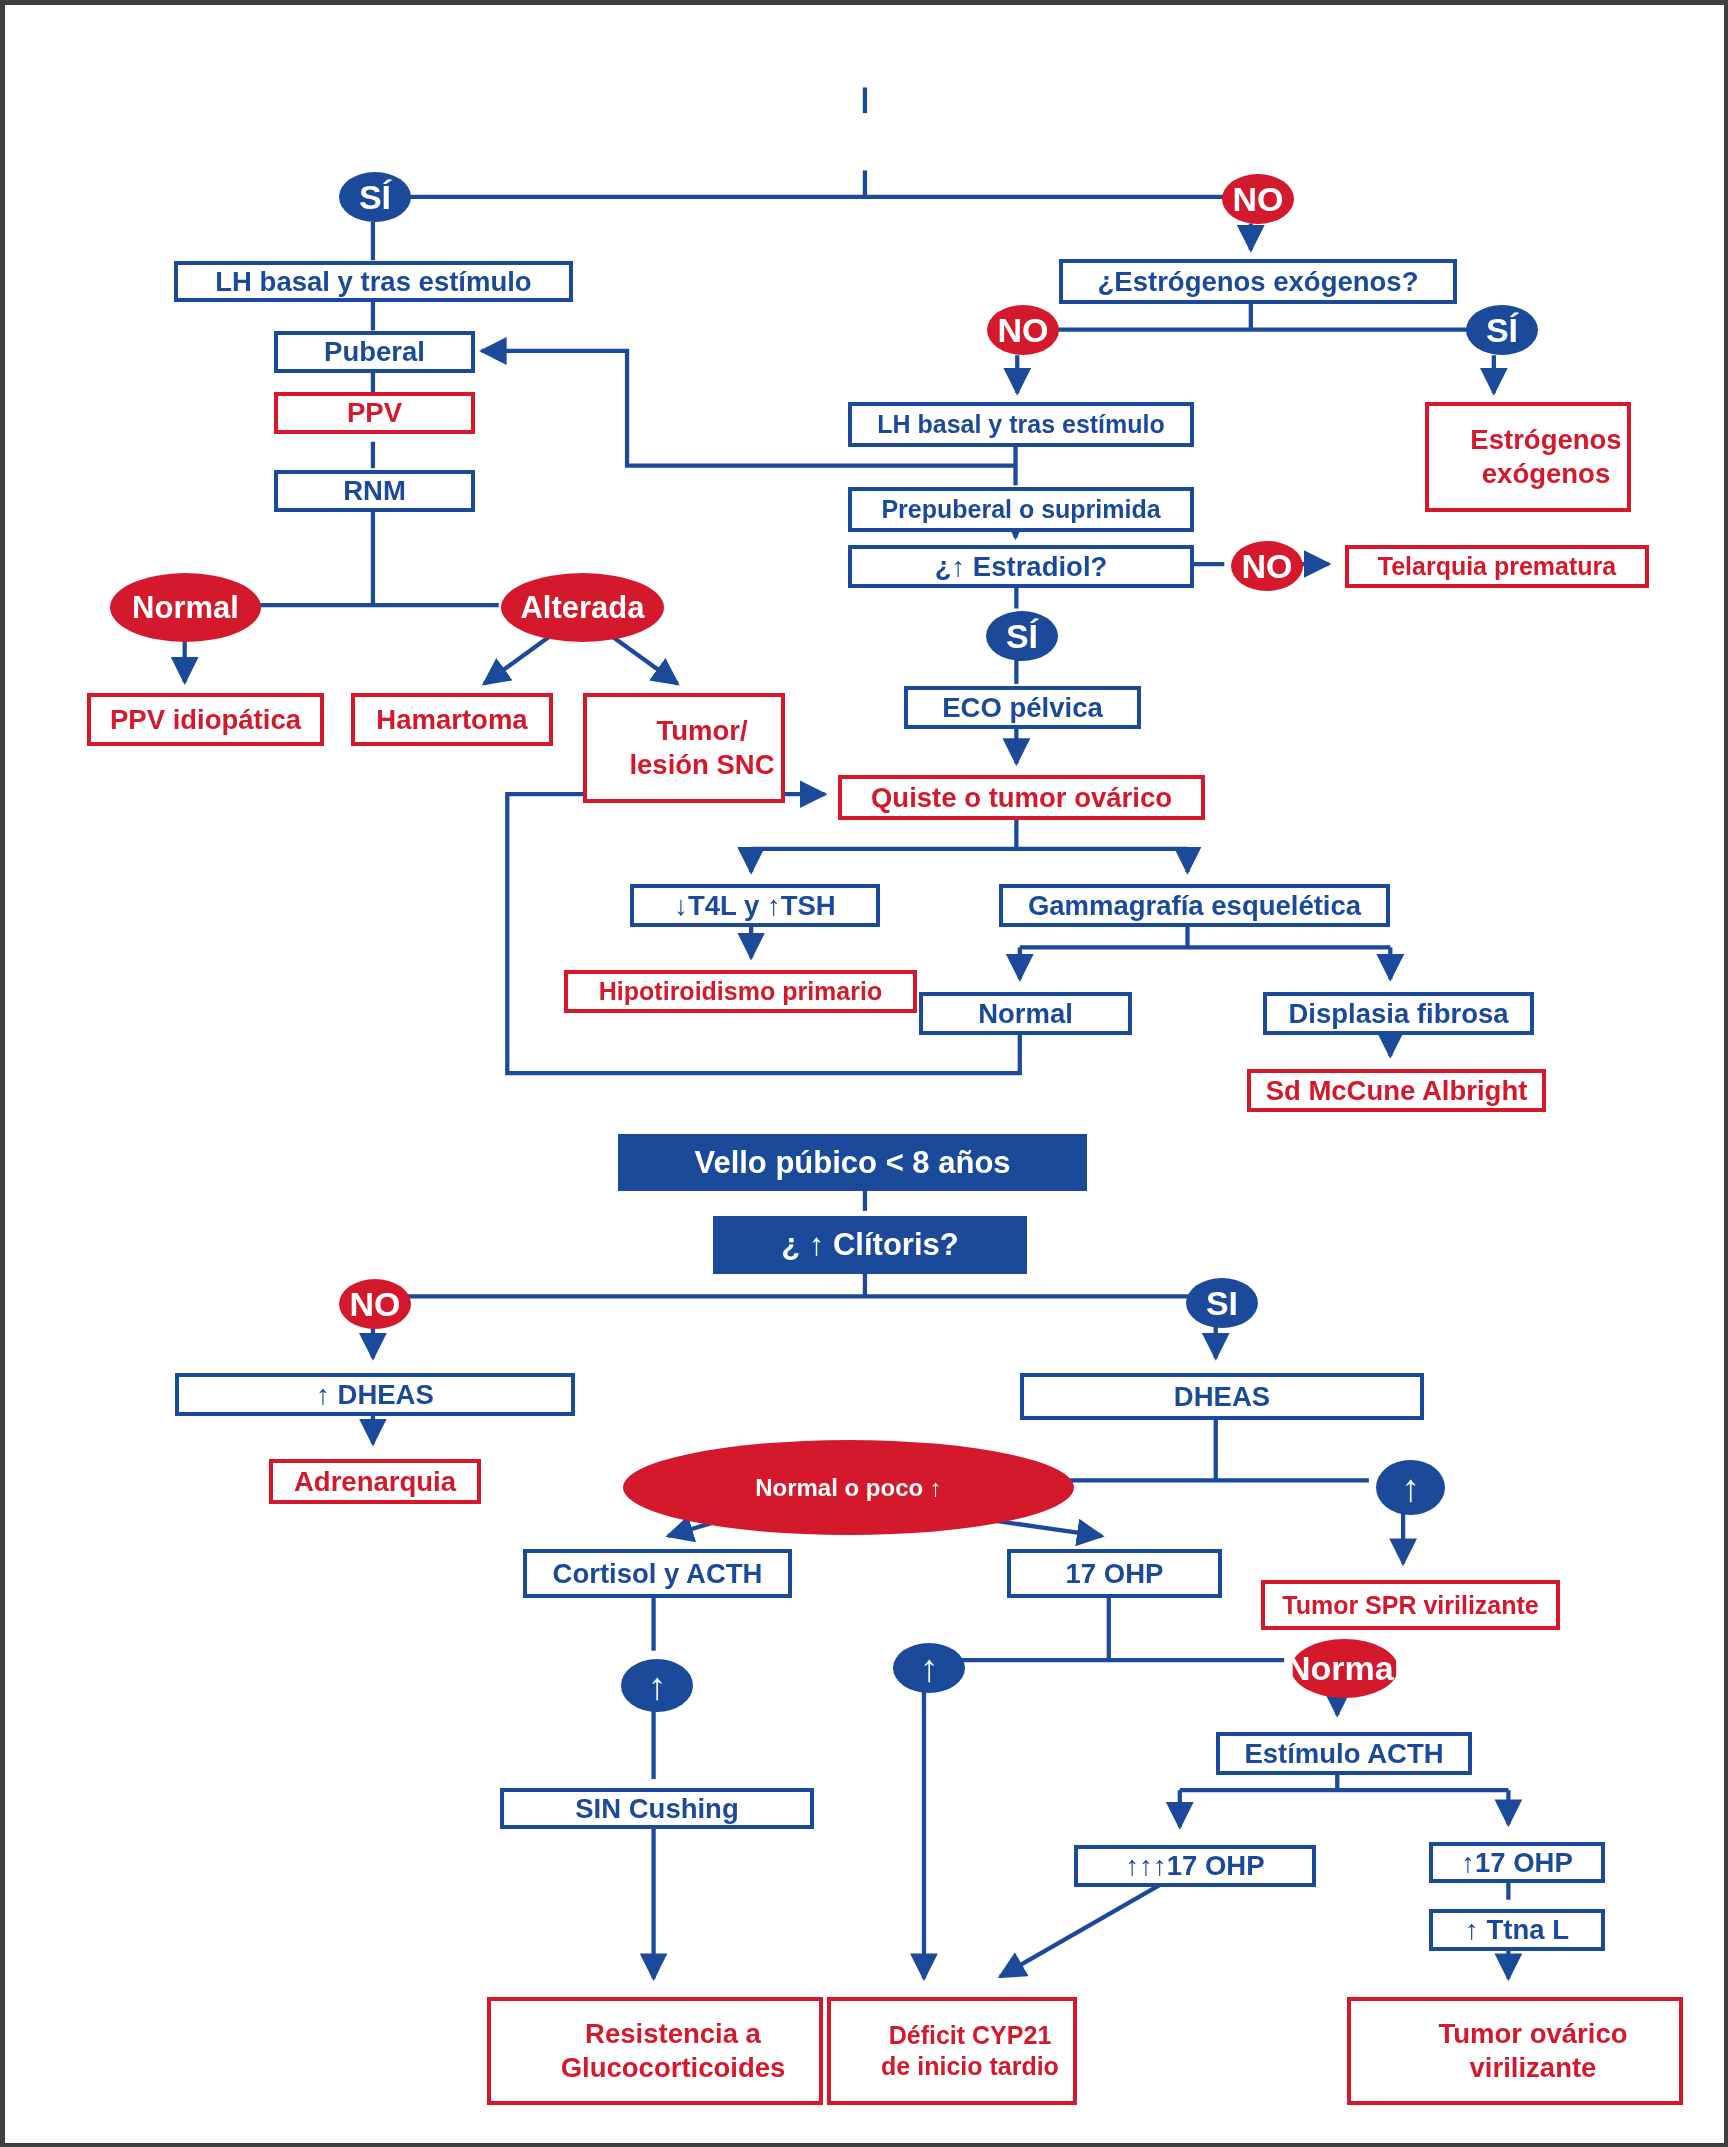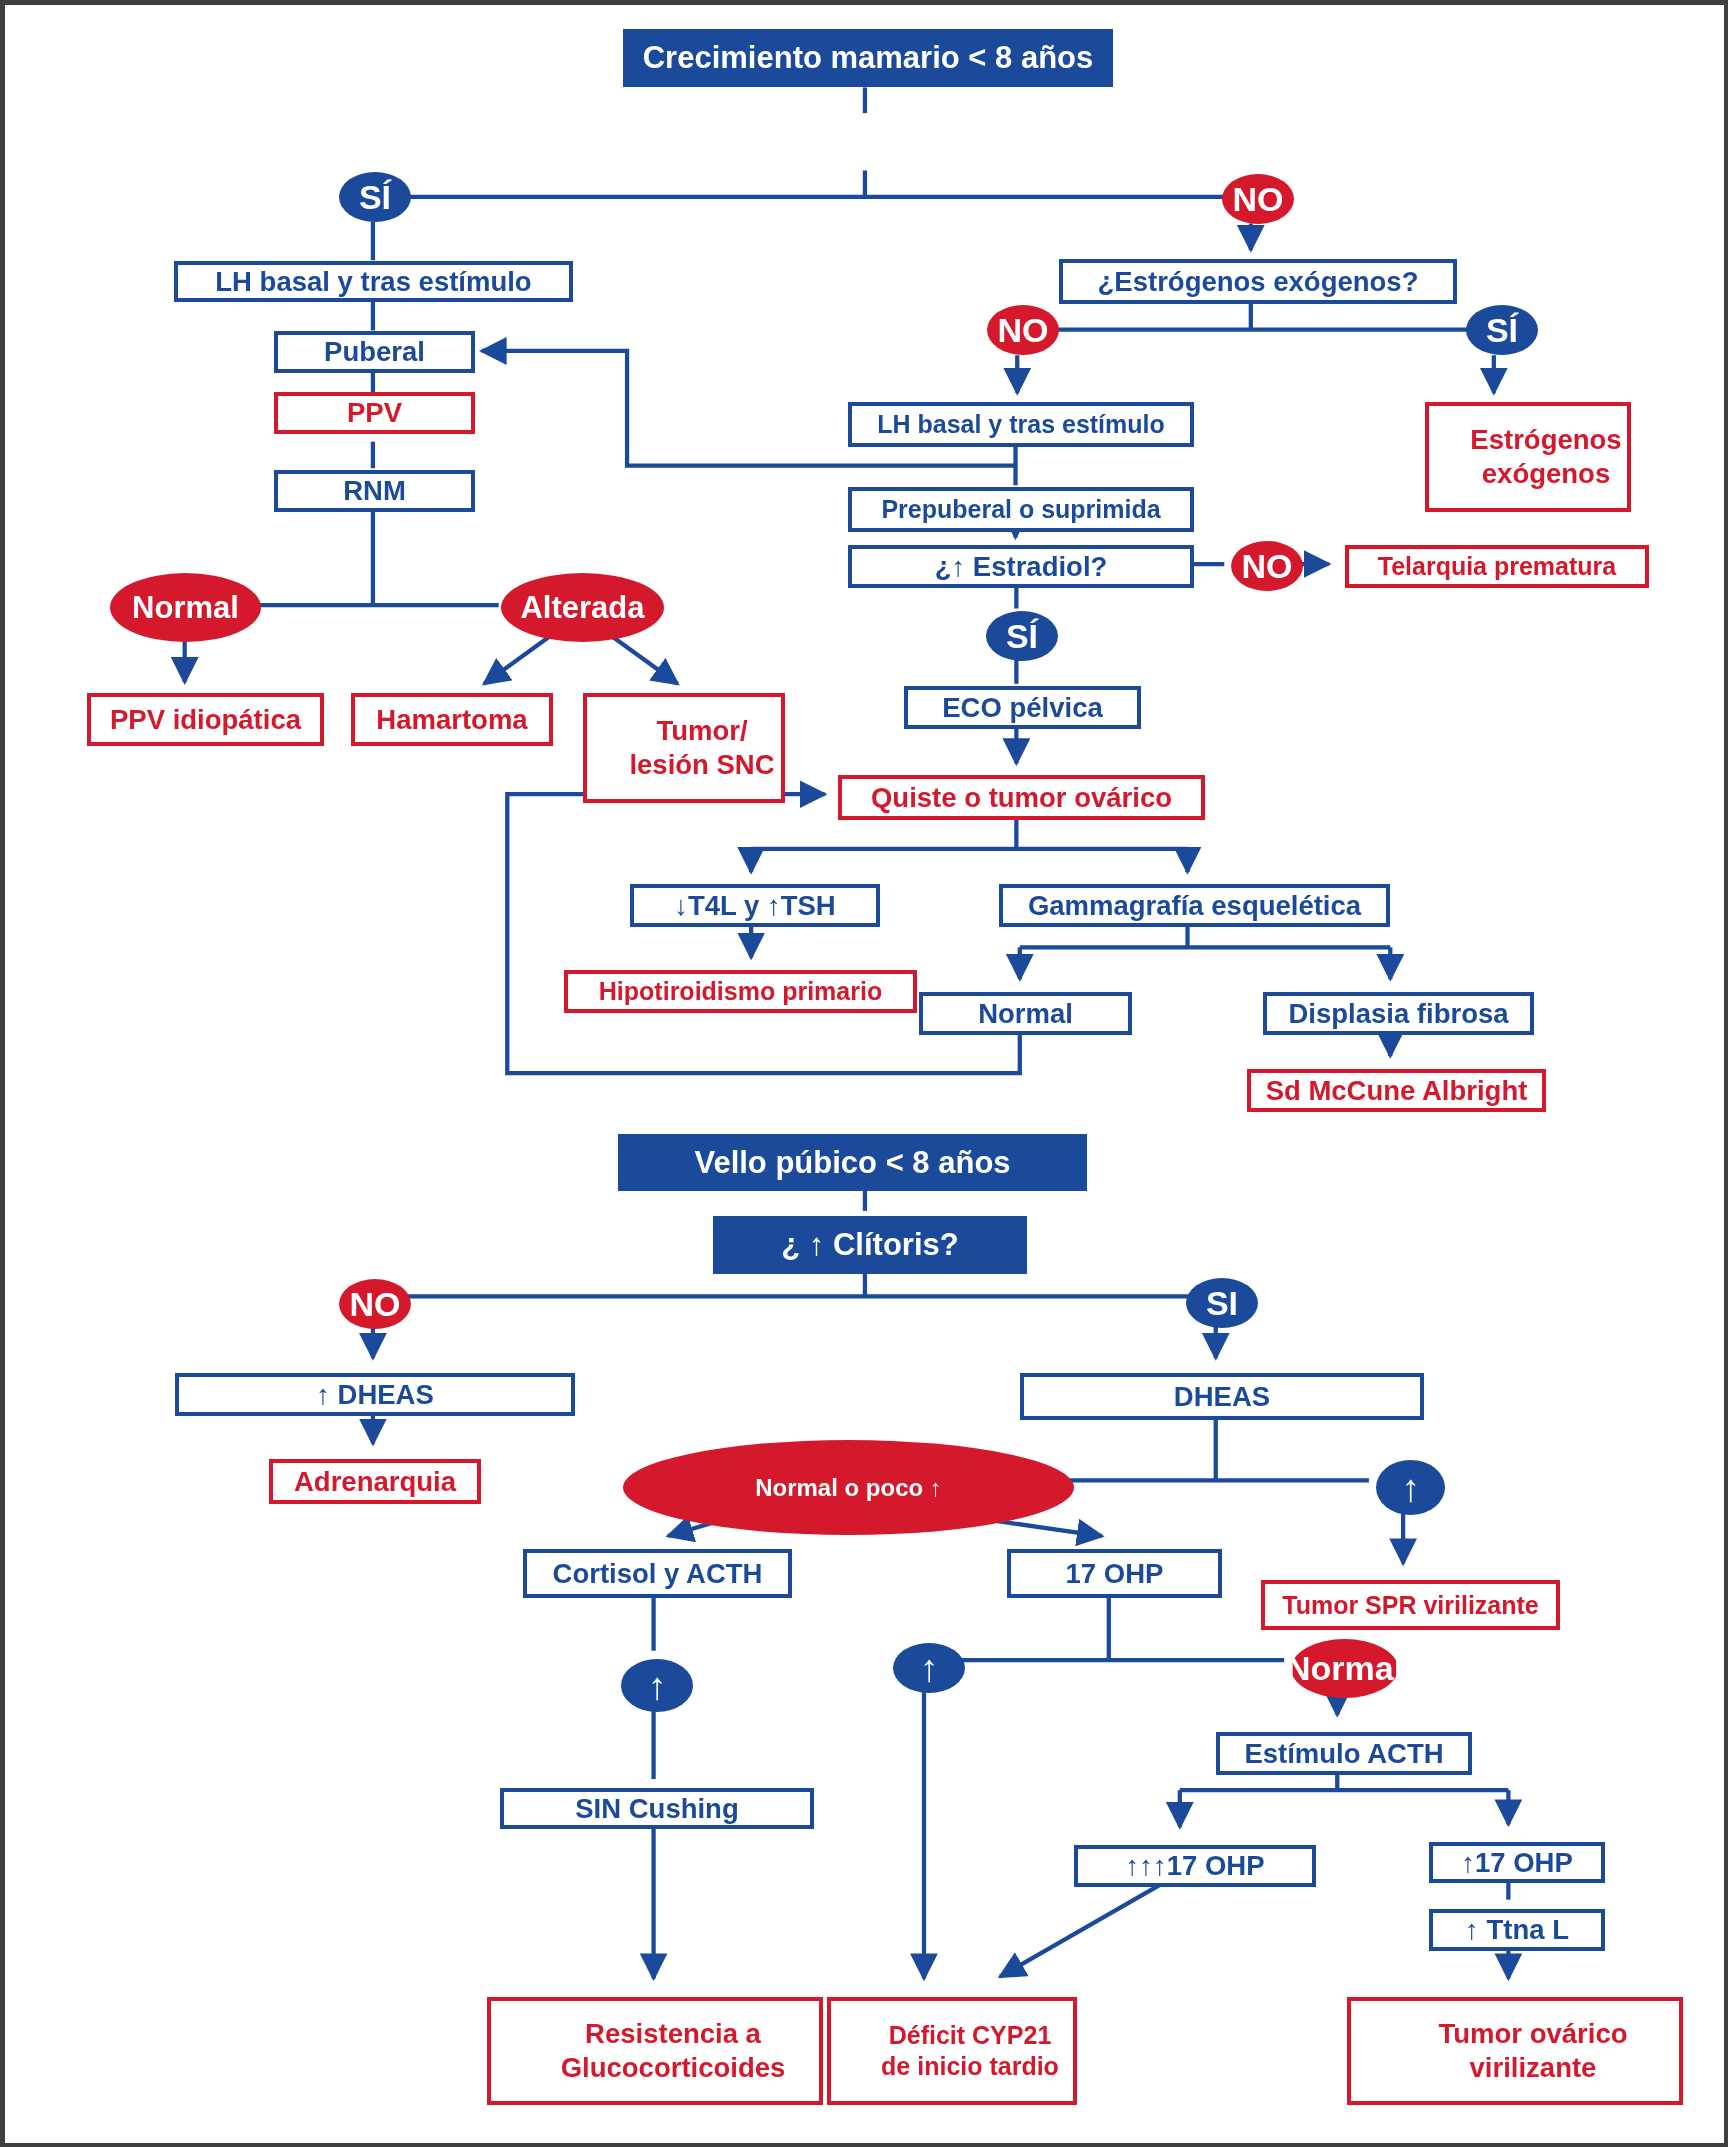--- a/index.html
+++ b/index.html
@@ -95,21 +95,20 @@
       <line x1="758" y1="2120" x2="758" y2="2305" marker-end="url(#ah)"></line>
       <line x1="1074" y1="1962" x2="1074" y2="2305" marker-end="url(#ah)"></line>
       <line x1="1557" y1="1967" x2="1557" y2="1997" marker-end="url(#ah)"></line>
       <line x1="1373" y1="2085" x2="1373" y2="2128" marker-end="url(#ah)"></line>
       <line x1="1757" y1="2085" x2="1757" y2="2125" marker-end="url(#ah)"></line>
       <line x1="1365" y1="2187" x2="1163" y2="2303" marker-end="url(#ah)"></line>
       <line x1="1757" y1="2262" x2="1757" y2="2305" marker-end="url(#ah)"></line>
     </g>
   </svg>
 
-  <div class="b fill" style="left:618px;top:24px;width:490px;height:58px">Crecimiento mamario &lt; 8 años</div>
 
   <div class="ell eblue" style="left:334px;top:167px;width:72px;height:50px">SÍ</div>
   <div class="ell ered" style="left:1217px;top:169px;width:72px;height:50px">NO</div>
 
   <div class="b bl" style="left:169px;top:256px;width:399px;height:41px">LH basal y tras estímulo</div>
   <div class="b bl" style="left:269px;top:326px;width:201px;height:42px">Puberal</div>
   <div class="b rd" style="left:269px;top:387px;width:201px;height:42px">PPV</div>
   <div class="b bl" style="left:269px;top:465px;width:201px;height:42px">RNM</div>
 
   <div class="ell ered big" style="left:105px;top:568px;width:151px;height:69px">Normal</div>

